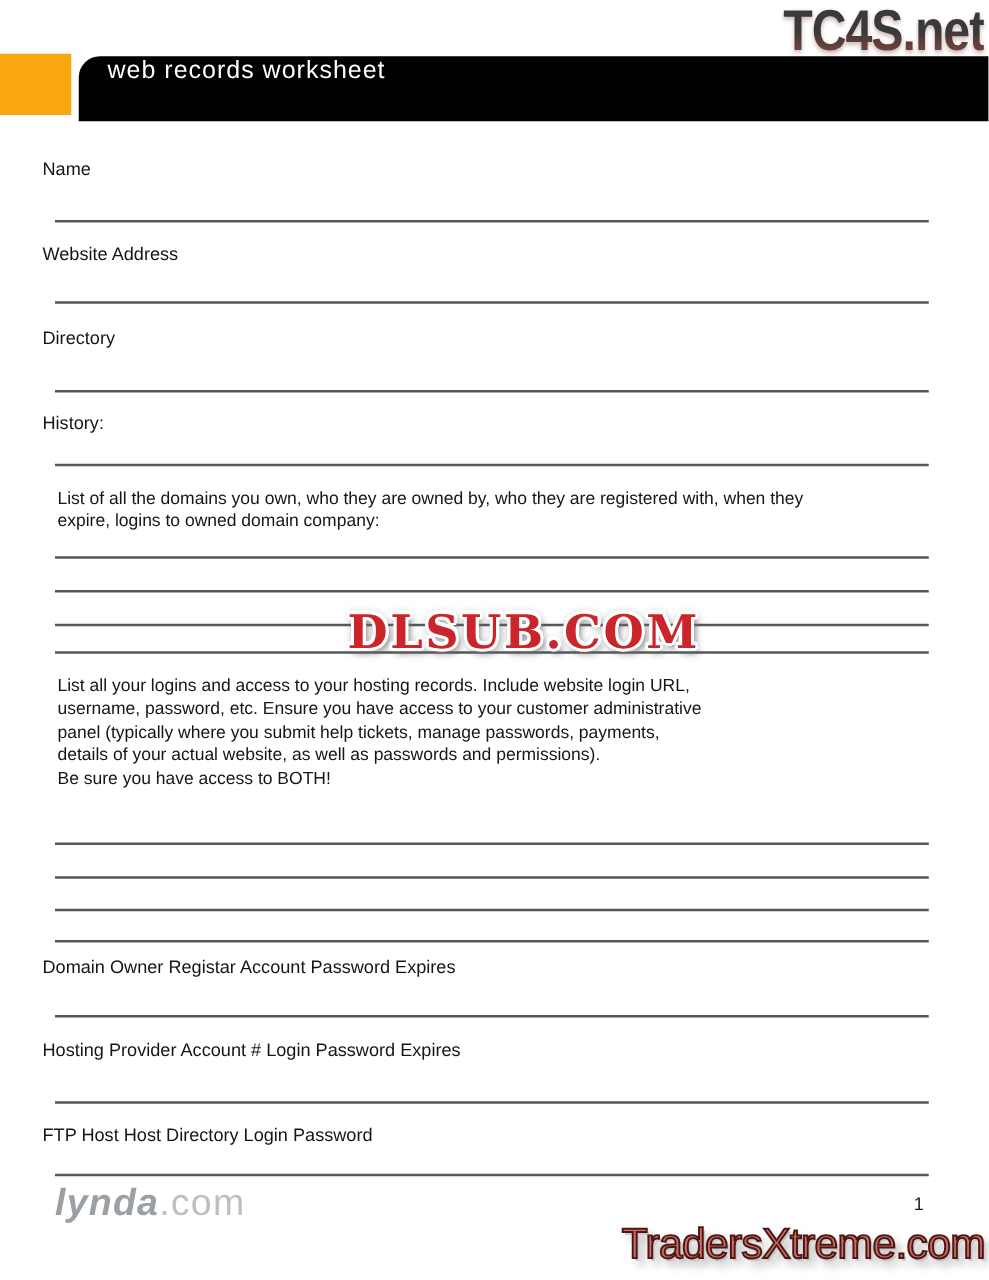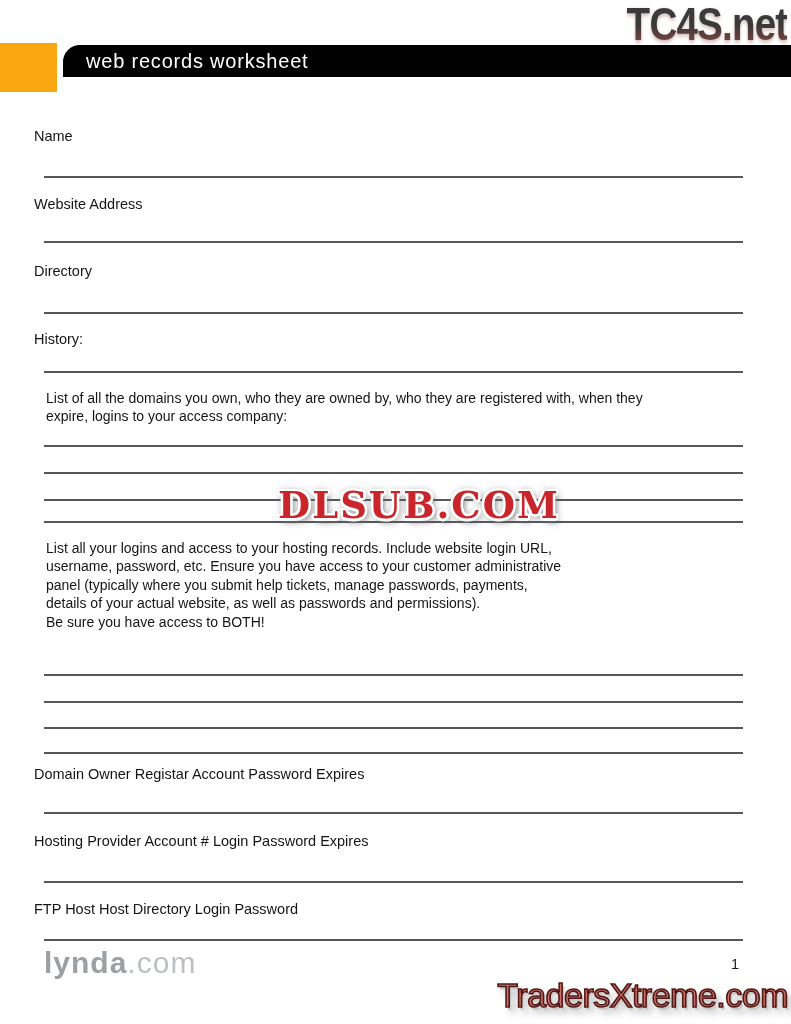--- a/index.html
+++ b/index.html
@@ -25,24 +25,24 @@
     filter:drop-shadow(0 2px 2px rgba(130,80,70,0.45));
     white-space:nowrap;
   }
 
   
   .accent-tab{
     position:absolute;left:0;top:43px;width:57px;height:49px;
     background:#f8a711;
   }
   .header-bar{
-    position:absolute;left:63px;top:45px;right:0;height:32px;
+    position:absolute;left:63px;top:45px;right:0;height:52px;
     background:#010101;
     border-top-left-radius:17px;
-    display:flex;align-items:center;
+    display:flex;
   }
   .header-title{
     color:#ffffff;font-size:20px;letter-spacing:0.8px;
     padding-left:23px;font-weight:normal;
   }
 
   
   .rule{
     position:absolute;left:44px;width:699px;height:2px;
     background:#54585b;
@@ -74,21 +74,21 @@
       0 0 7px rgba(130,130,130,0.95),
       3px 4px 6px rgba(100,100,100,0.75);
     padding-left: 47px;
   }
 
   
   .logo{
     position:absolute;left:44px;top:946px;
     font-size:30px;letter-spacing:1px;line-height:34px;
   }
-  .logo-bold{font-weight:bold;color:#9aa0a3;}
+  .logo-bold{font-weight:bold;color:#9aa0a3;font-style:italic;}
   .logo-light{font-weight:normal;color:#bcc0c2;}
   .page-number{
     position:absolute;left:731px;top:956px;
     font-size:14.5px;color:#1a1a1a;
   }
   .wm-bottom{
     position:absolute;right:3px;top:975px;
     font-family:"Liberation Sans",sans-serif;
     font-weight:normal;font-size:34px;line-height:40px;
     letter-spacing:-0.5px;
@@ -128,21 +128,21 @@
   <div class="rule" style="top:881px"></div>
   <div class="rule" style="top:939px"></div>
 
   <div class="field-label" style="top:128px">Name</div>
   <div class="field-label" style="top:196px">Website Address</div>
   <div class="field-label" style="top:263px">Directory</div>
   <div class="field-label" style="top:331px">History:</div>
 
   <div class="prompt" style="top:389px">
       <div>List of all the domains you own, who they are owned by, who they are registered with, when they</div>
-      <div>expire, logins to your access company:</div>
+      <div>expire, logins to owned domain company:</div>
     </div>
 
   <div class="wm-mid">DLSUB.COM</div>
 
   <div class="prompt" style="top:539px">
       <div>List all your logins and access to your hosting records. Include website login URL,</div>
       <div>username, password, etc. Ensure you have access to your customer administrative</div>
       <div>panel (typically where you submit help tickets, manage passwords, payments,</div>
       <div>details of your actual website, as well as passwords and permissions).</div>
       <div>Be sure you have access to BOTH!</div>

